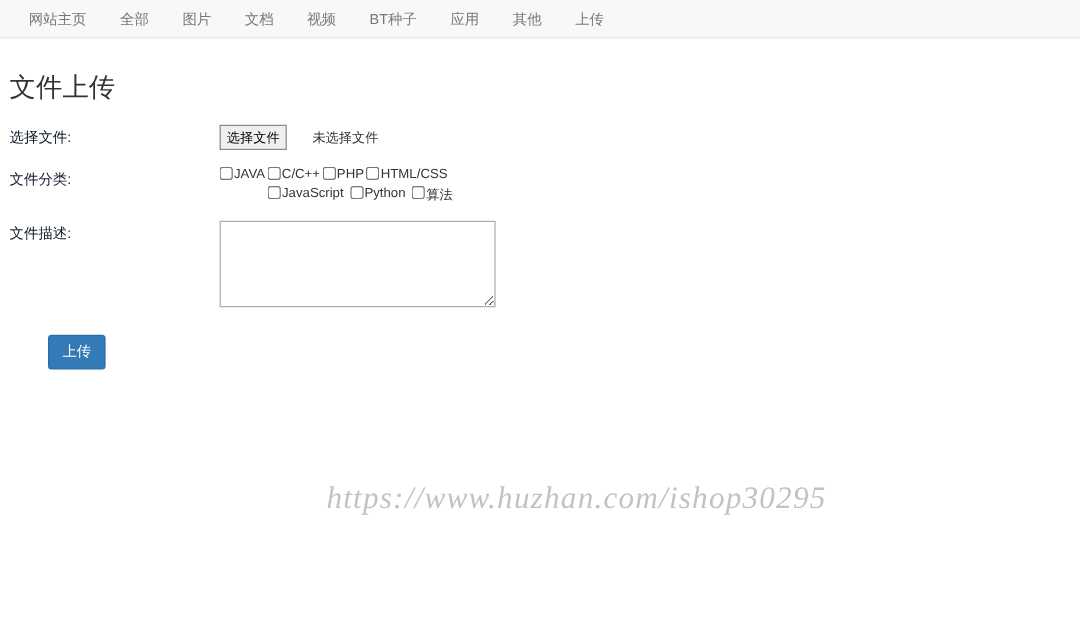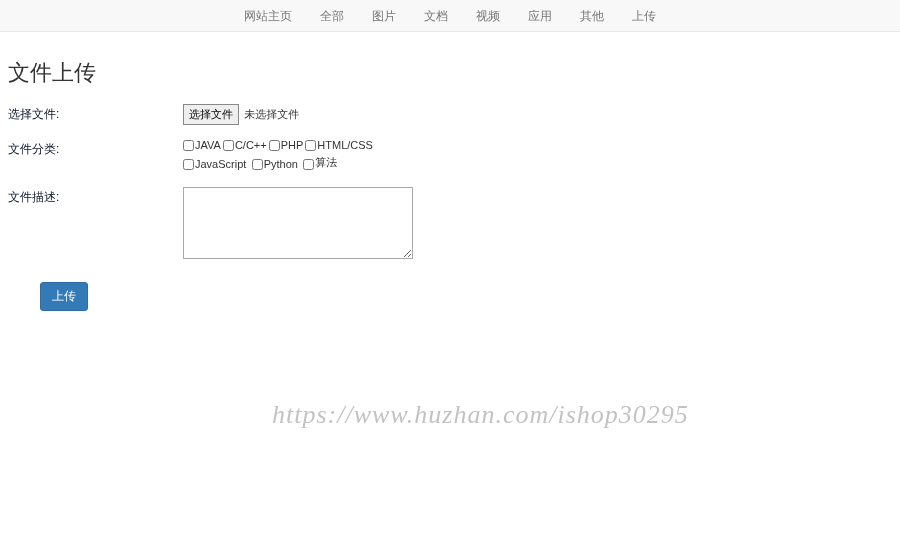--- a/index.html
+++ b/index.html
@@ -1,46 +1,47 @@
 <!DOCTYPE html>
 <html><head>
 <meta charset="utf-8">
 <style>
 * { box-sizing: border-box; margin: 0; padding: 0; }
 body { font-family: "Helvetica Neue", Helvetica, Arial, "Microsoft YaHei", sans-serif; font-size: 13px; color: #333; background: #fff; }
-.navbar { height: 32px; border-bottom: 1px solid #e7e7e7; background: #f8f8f8; display: flex; justify-content: center; padding: 0 10px; }
+.navbar { height: 32px; border-bottom: 1px solid #e7e7e7; background: #f8f8f8; display: flex; justify-content: flex-start; padding: 0 10px; }
 .nav-left, .nav-right { display: flex; align-items: center; }
 .nav-item { padding: 0 14px; color: #777; font-size: 12px; cursor: pointer; line-height: 32px; }
 .caret { display: inline-block; width: 0; height: 0; margin-left: 3px; vertical-align: middle; border-top: 4px solid; border-right: 4px solid transparent; border-left: 4px solid transparent; }
 .container { padding: 10px 8px; }
 .page-title { font-size: 22px; font-weight: 500; margin: 16px 0 16px 0; }
 .form-row { display: flex; margin-bottom: 14px; font-size: 12px; }
 .form-label { width: 175px; color: #0f172a; padding-top: 2px; }
 .form-field { flex: 1; }
 .file-btn { border: 1px solid #888; background: #efefef; font-size: 11px; padding: 2px 5px; cursor: pointer; font-family: inherit; }
-.file-status { font-size: 11px; margin-left: 2px; color: #333; }
+.file-status { font-size: 11px; margin-left: 18px; color: #333; }
 .checkbox-group { display: flex; flex-wrap: wrap; gap: 0; max-width: 360px; }
-.checkbox-item { display: inline-flex; align-items: flex-end; margin-right: 2px; }
+.checkbox-item { display: inline-flex; align-items: flex-start; margin-right: 2px; }
 .checkbox-item input { margin: 0 1px 0 0; width: 11px; height: 11px; }
 .checkbox-item span { font-size: 11px; }
-.cb-row2 { width: 100%; margin-top: 4px; }
+.cb-row2 { width: 100%; margin-top: 4px; margin-left: 40px; }
 textarea.desc { width: 230px; height: 72px; border: 1px solid #aaa; resize: both; font-family: inherit; font-size: 12px; padding: 2px; }
 .btn-primary { background: #337ab7; border: 1px solid #2e6da4; color: #fff; font-size: 12px; padding: 5px 11px; border-radius: 3px; cursor: pointer; margin-left: 32px; margin-top: 6px; }
 .watermark { position: absolute; left: 272px; top: 400px; font-size: 26px; font-style: italic; font-family: Georgia, "Times New Roman", serif; color: rgba(120,120,120,0.45); letter-spacing: 1px; pointer-events: none; }
 </style>
 </head>
 <body>
 
 <div class="navbar">
   <div class="nav-left">
     <div class="nav-item">网站主页</div>
     <div class="nav-item">全部</div>
     <div class="nav-item">图片</div>
     <div class="nav-item">文档</div>
     <div class="nav-item">视频</div>
+    <div class="nav-item">BT种子</div>
     <div class="nav-item">应用</div>
     <div class="nav-item">其他</div>
     <div class="nav-item">上传</div>
   </div>
 </div>
 
 <div class="container">
   <h2 class="page-title">文件上传</h2>
 
   <div class="form-row">

